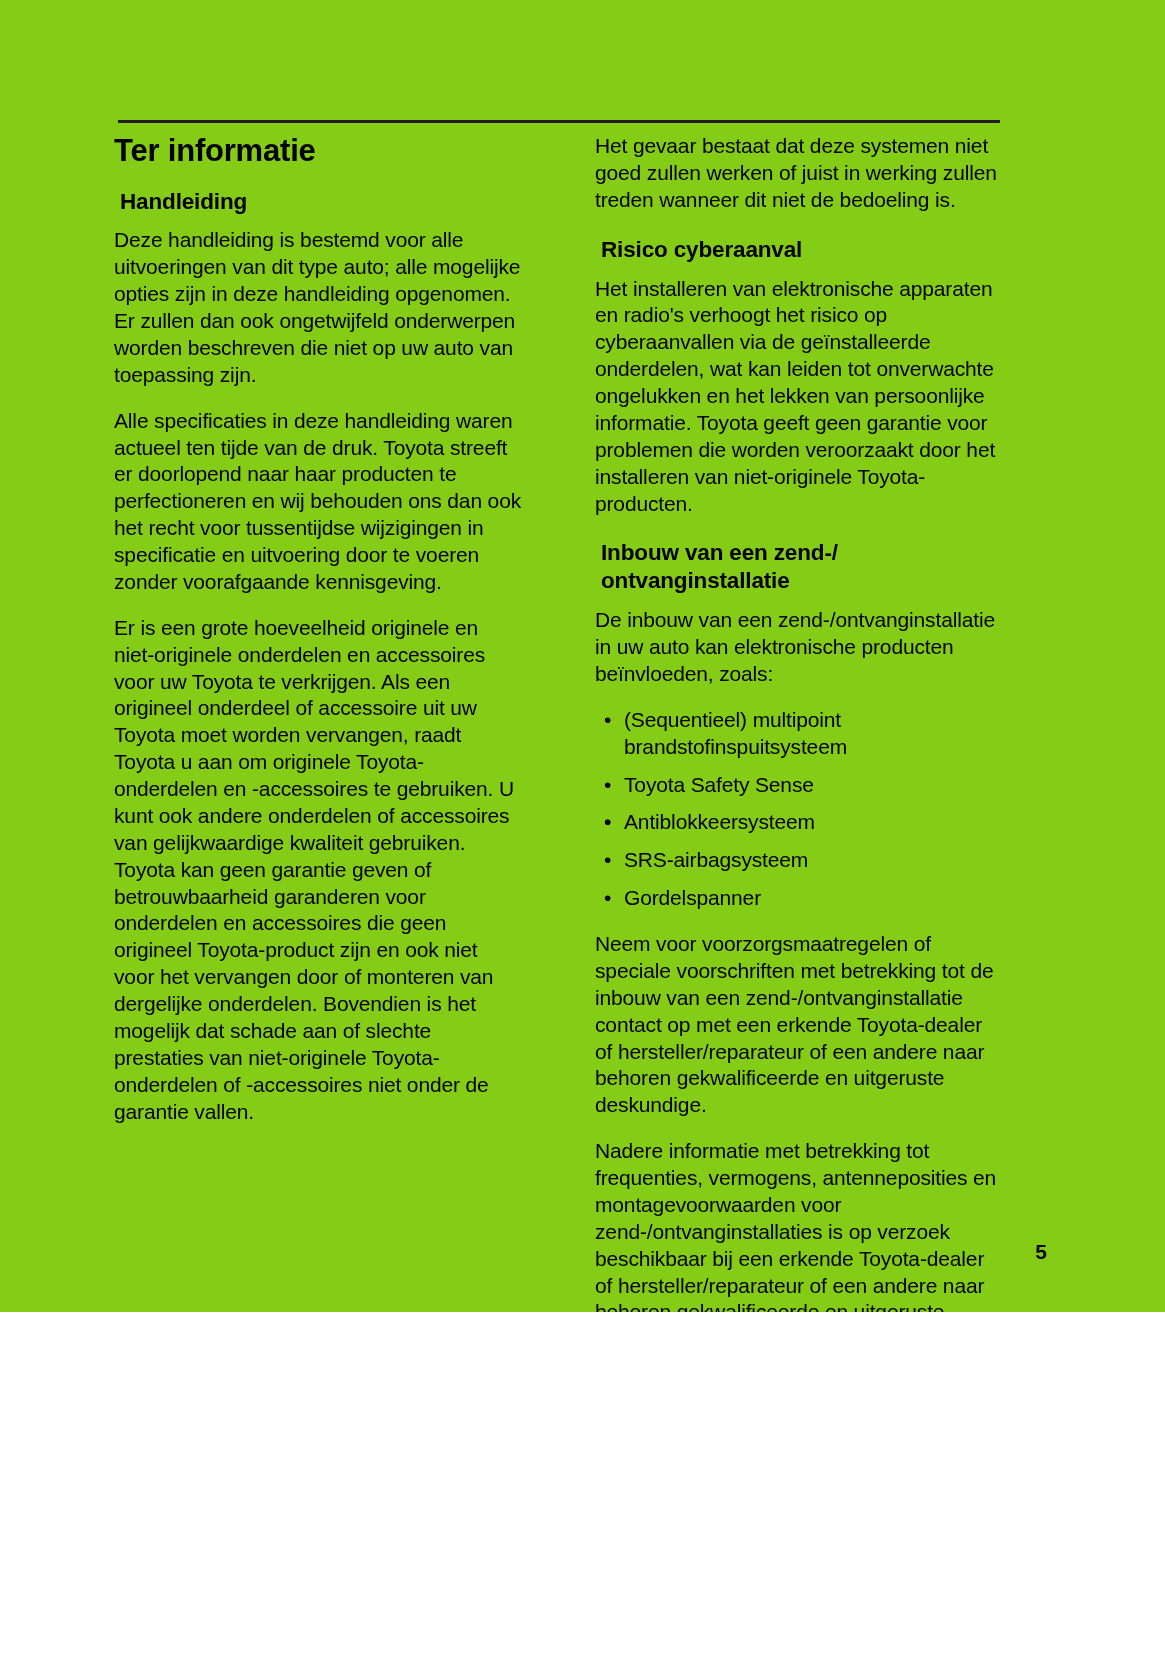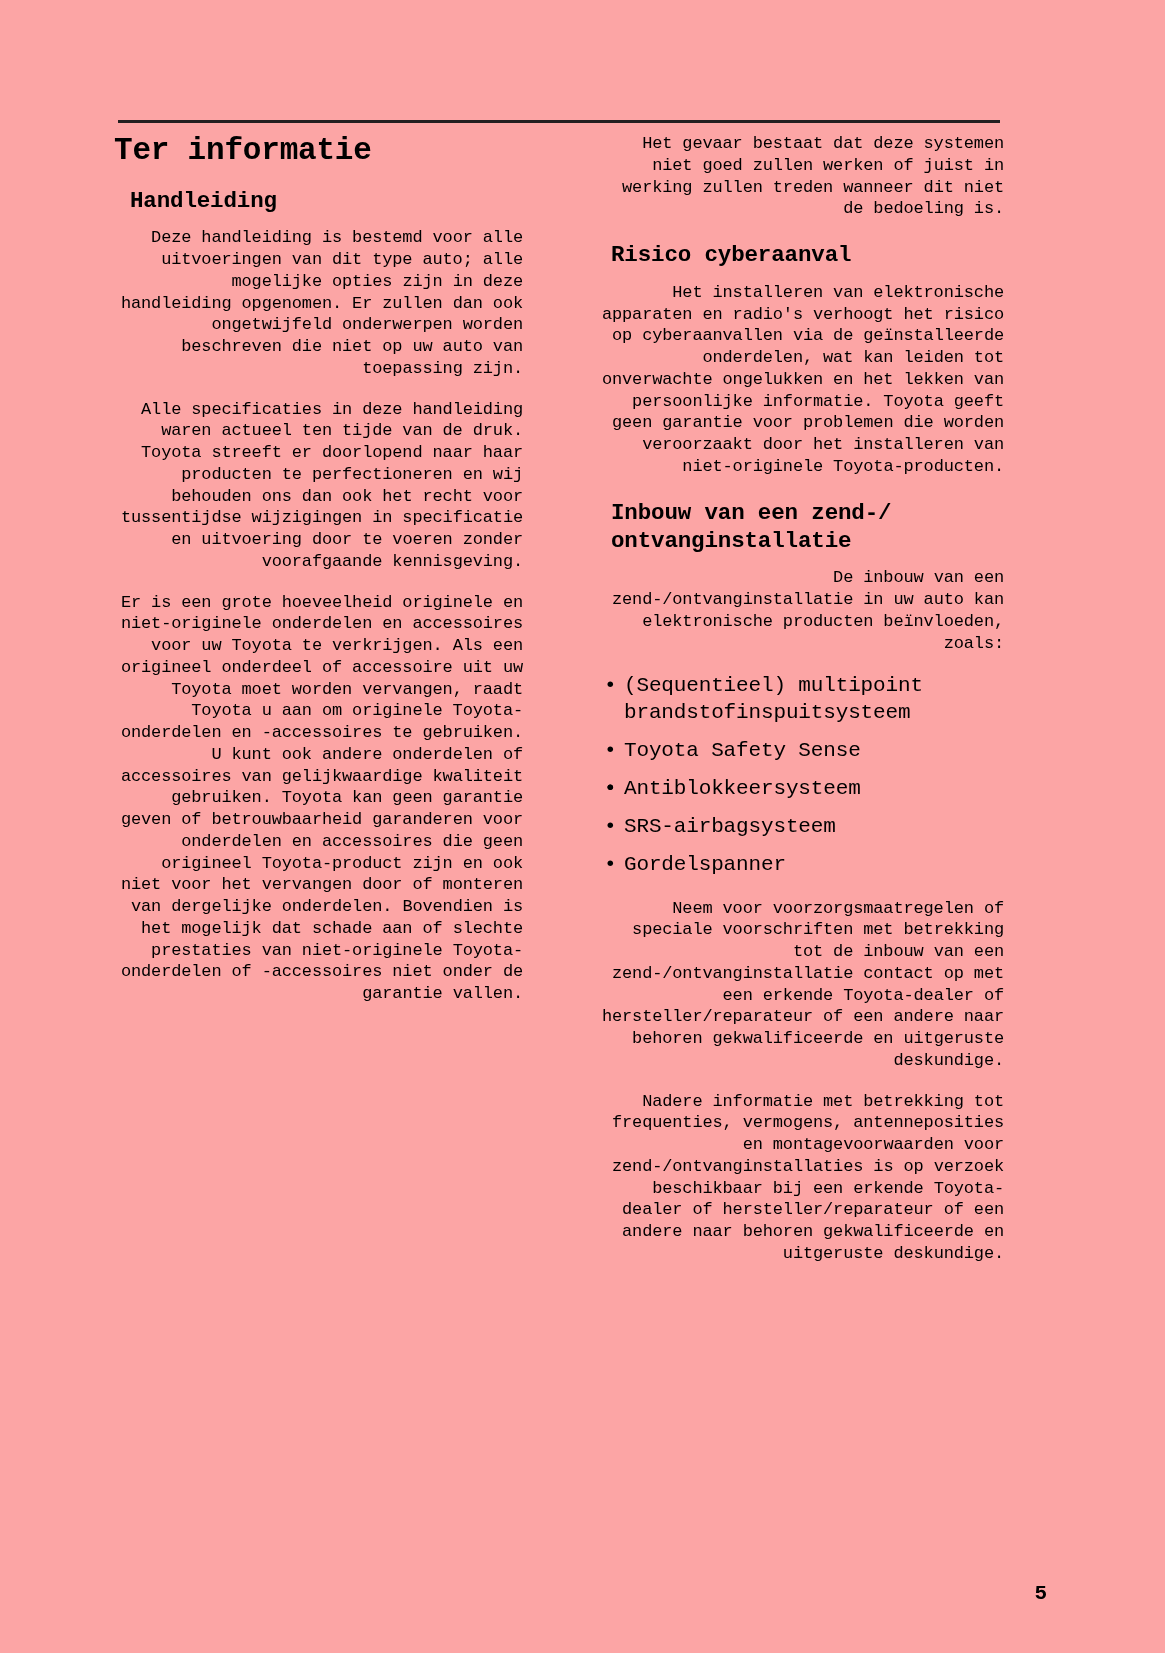--- a/index.html
+++ b/index.html
@@ -3,24 +3,24 @@
 <meta charset="utf-8">
 <style>
   html, body {
     margin: 0;
     padding: 0;
     background: #ffffff;
   }
   .page {
     position: relative;
     width: 1165px;
-    height: 1653px;
-    background: #fca5a5;
+    height: 1312px;
+    background: #84cc16;
     box-sizing: border-box;
-    font-family: Liberation Mono, monospace;
+    font-family: Liberation Sans, sans-serif;
     color: #000000;
     overflow: hidden;
   }
   .top-rule {
     position: absolute;
     left: 118px;
     top: 120px;
     width: 882px;
     height: 3px;
     background: #231f20;
@@ -42,32 +42,31 @@
     line-height: 1.18;
     font-weight: bold;
     letter-spacing: -0.2px;
     margin: 0 0 18px 0;
   }
   h2.section-heading {
     font-size: 22.5px;
     line-height: 1.24;
     font-weight: bold;
     letter-spacing: -0.15px;
-    margin: 22px 0 12px 16px;
+    margin: 22px 0 12px 6px;
   }
   h2.section-heading.first {
     margin-top: 0;
   }
   p.body-text {
-    font-size: 17px;
+    font-size: 21px;
     line-height: 1.28;
     font-weight: normal;
     margin: 0 0 19px 0;
     letter-spacing: -0.15px;
-    text-align: right;
     -webkit-font-smoothing: antialiased;
   }
   p.body-text:last-child {
     margin-bottom: 17px;
   }
   ul.bullet-list {
     list-style: none;
     margin: 0 0 19px 0;
     padding: 0;
   }

